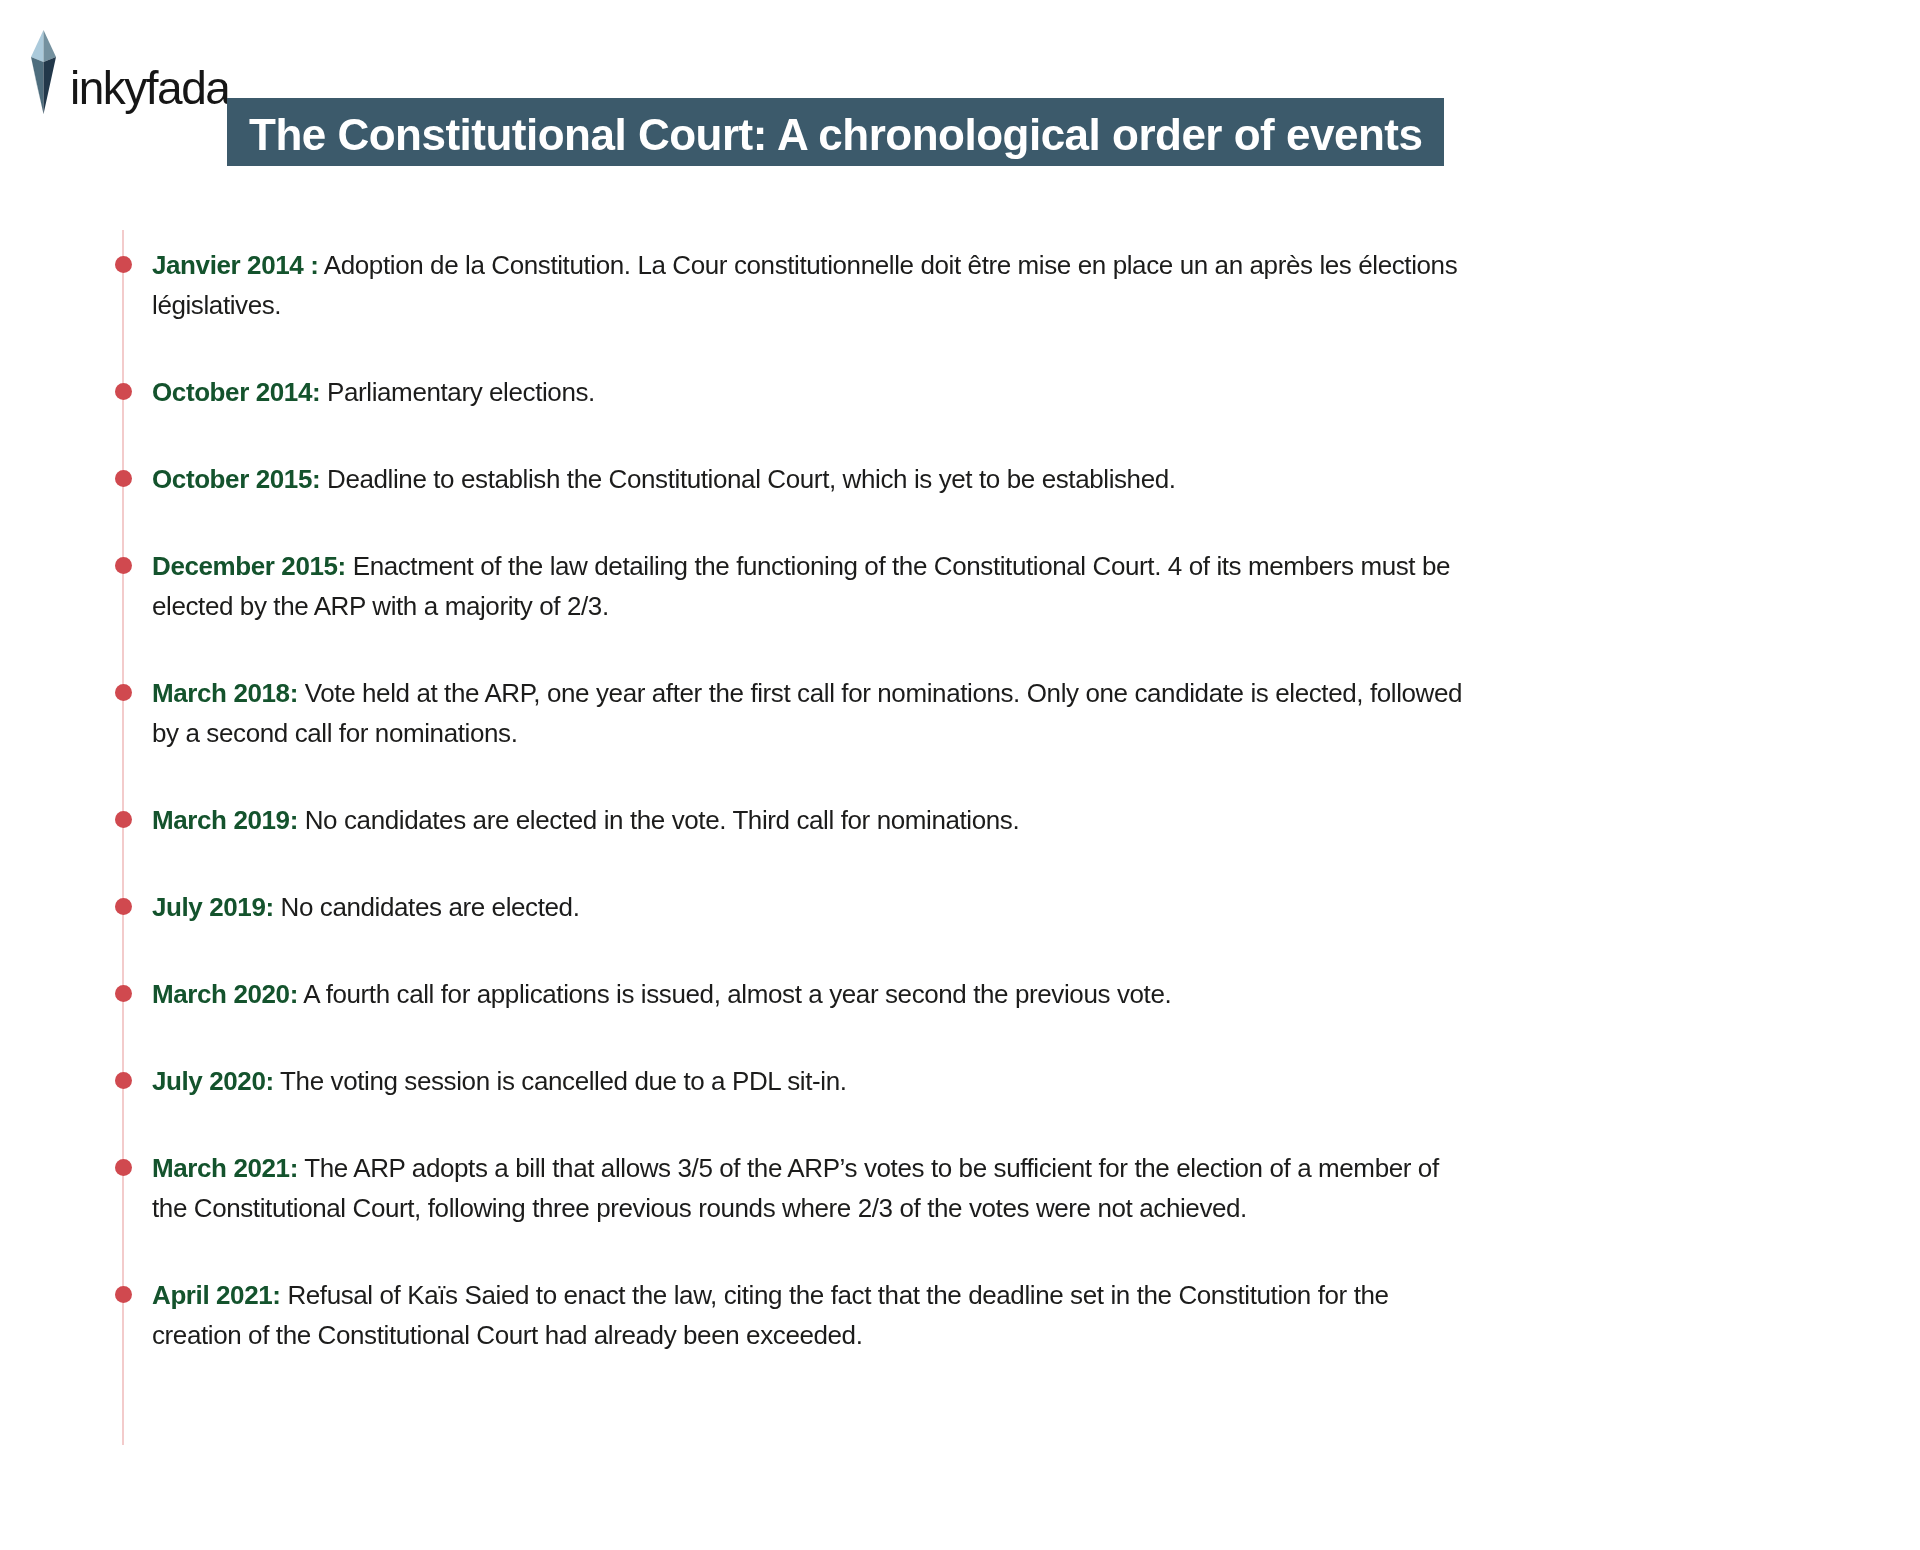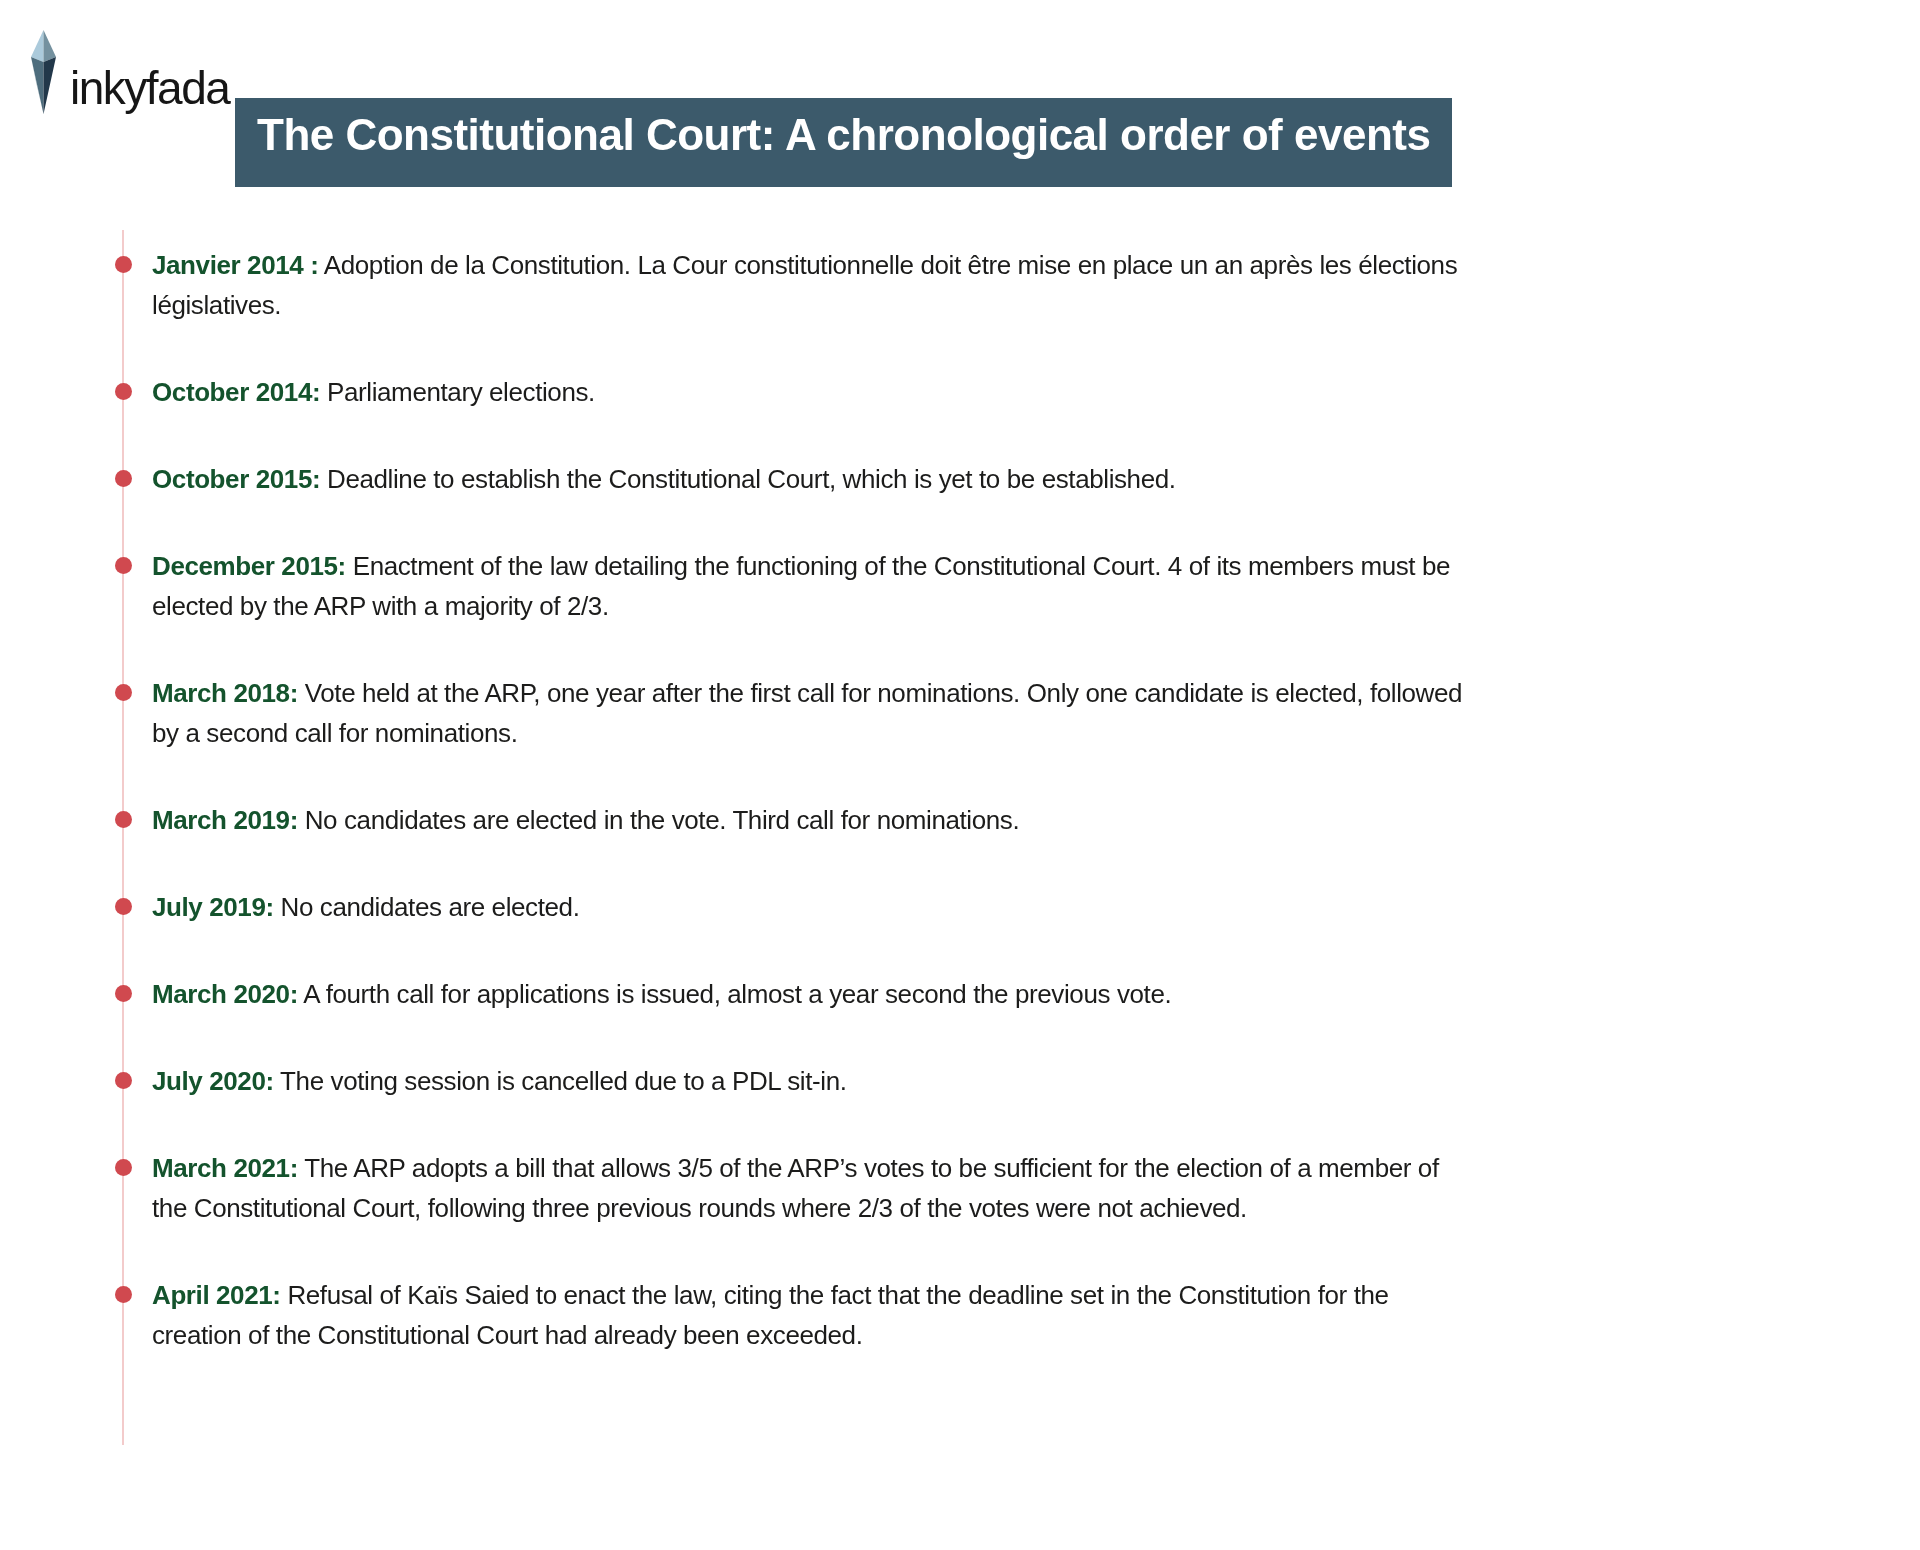--- a/index.html
+++ b/index.html
@@ -21,25 +21,25 @@
     display:flex;align-items:flex-end;gap:13px;
     cursor:pointer;
   }
   .logo-icon{display:block;width:27px;height:84px;}
   .logo-text{
     font-size:46px;line-height:1.1;font-weight:400;
     letter-spacing:-1.5px;color:#161616;margin-top:2px;
   }
   .title-bar{
     position:absolute;left:227px;top:98px;
-    height:89px;line-height:74px;
+    height:68px;line-height:74px;
     background:var(--teal,#3c5a6b);
     color:#ffffff;font-weight:700;font-size:44px;
     letter-spacing:-0.5px;
-    padding:0 22px;display:inline-block;white-space:nowrap;margin-left:8px;
+    padding:0 22px;display:inline-block;white-space:nowrap;
   }
   .timeline-wrap{
     position:absolute;left:114px;top:245px;width:1360px;
   }
   .timeline-line{
     position:absolute;left:8px;top:-15px;
     width:2px;height:1215px;
     background:var(--line-pink,#f3cbcb);
     z-index:0;
   }

